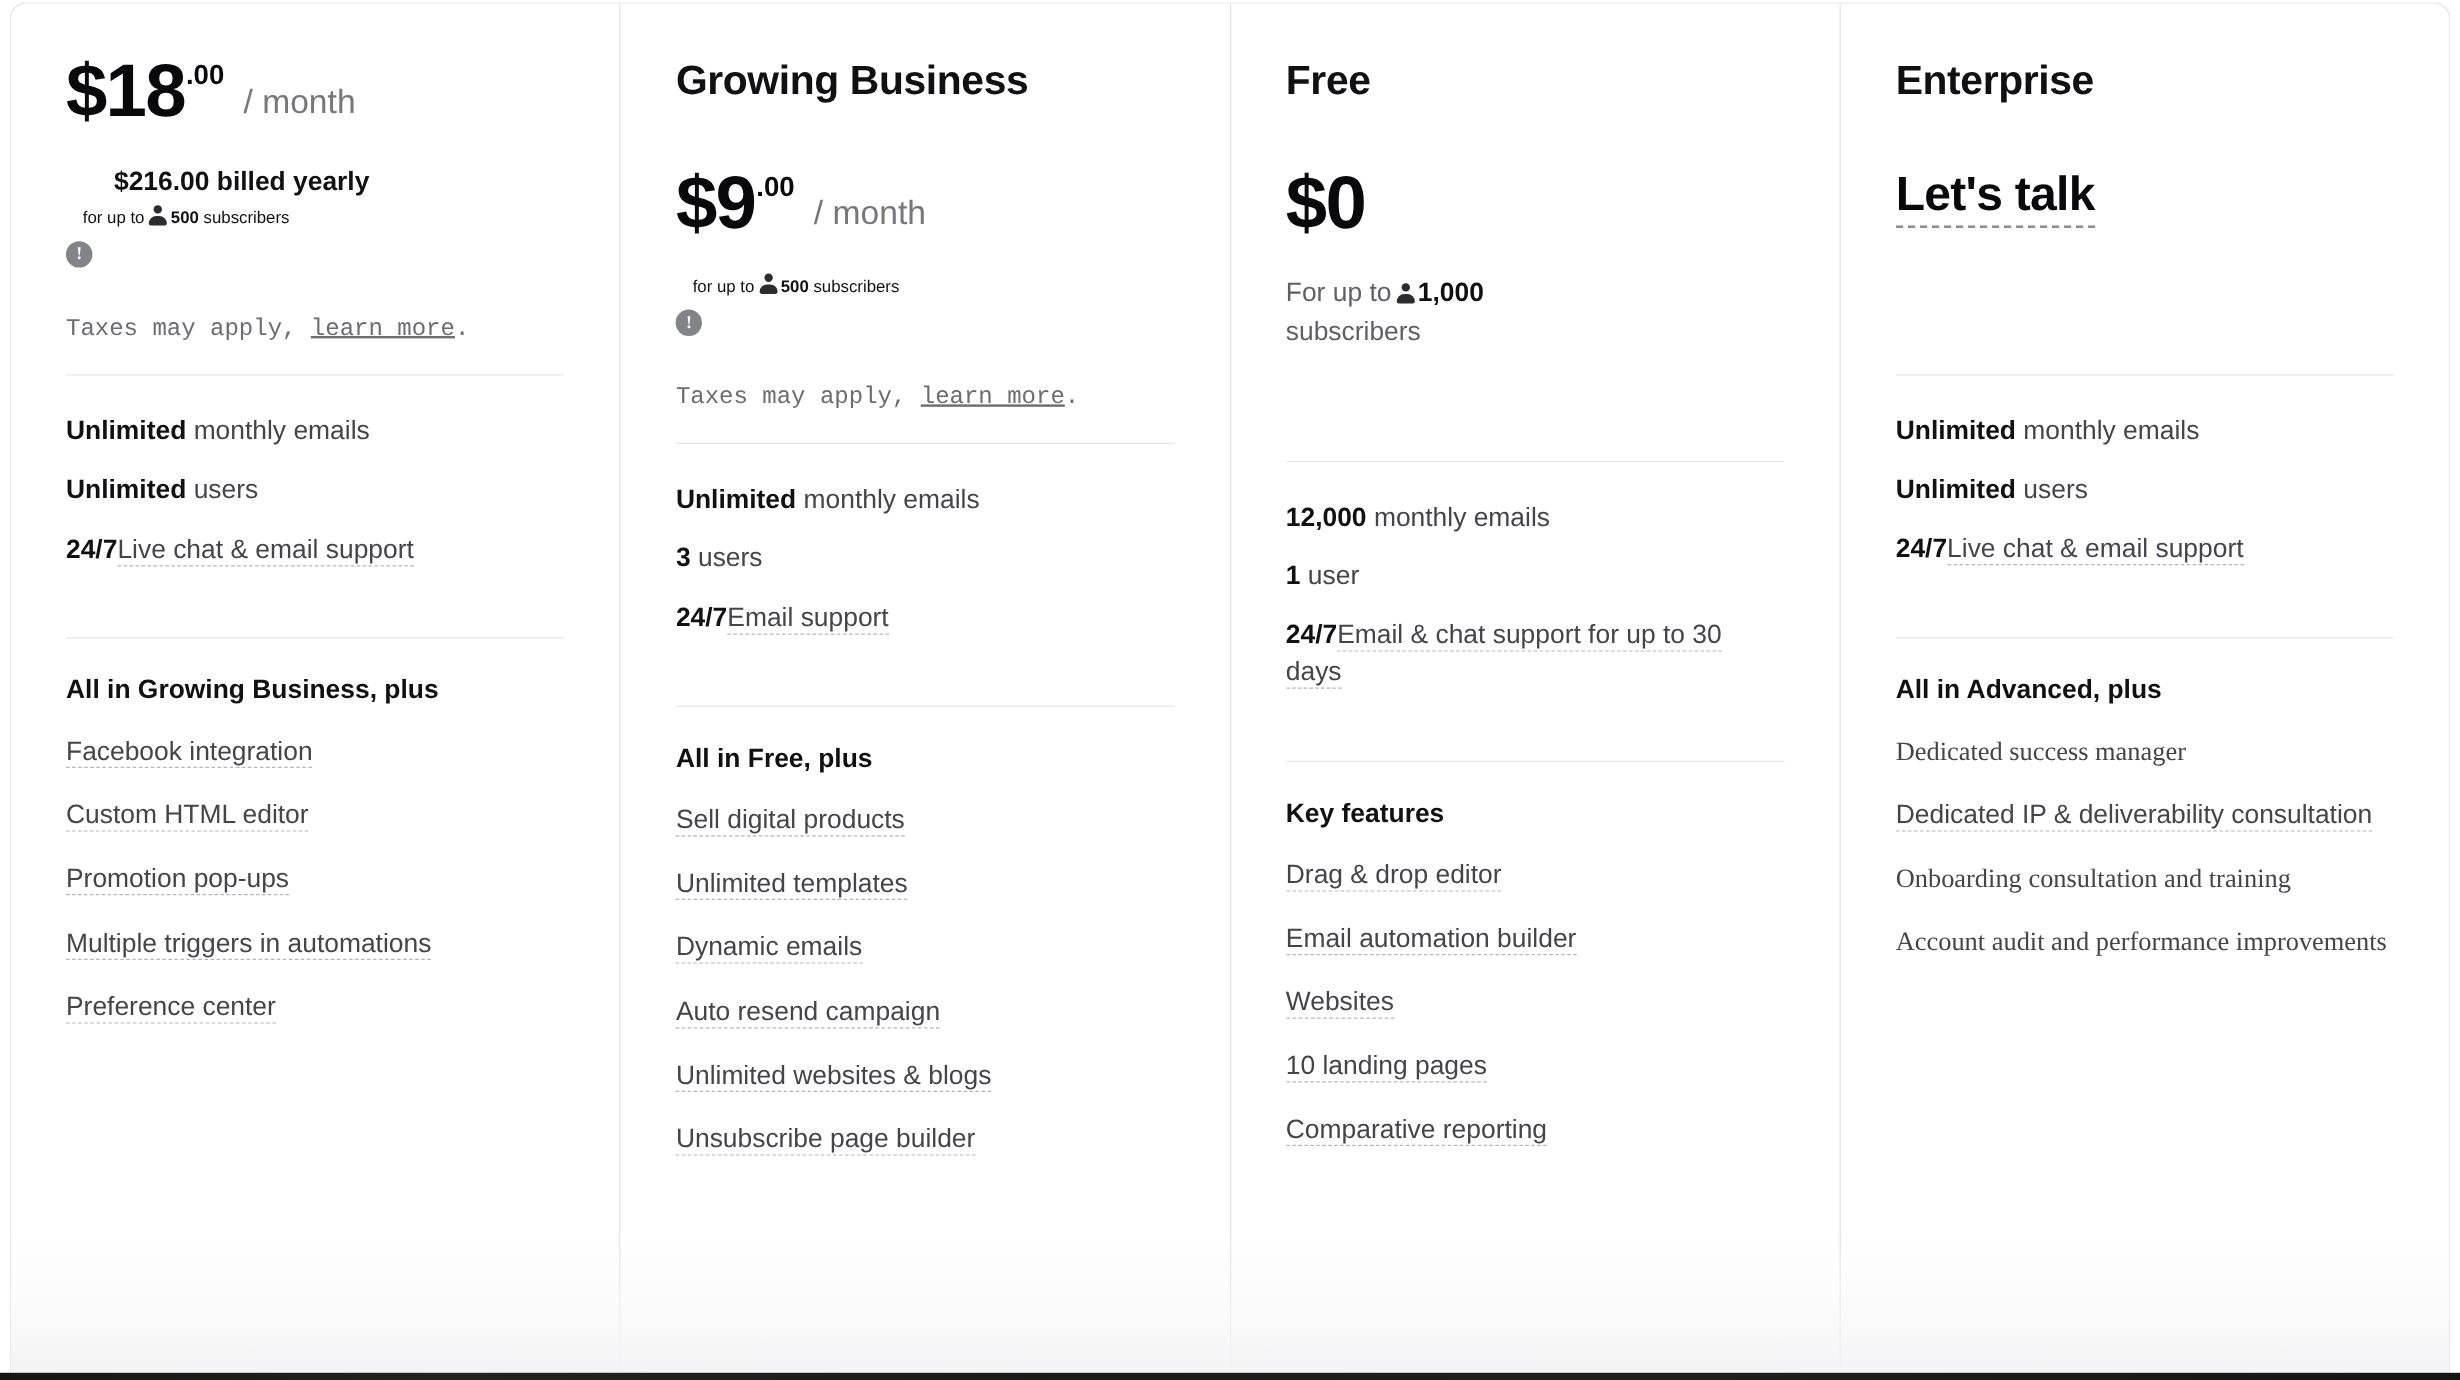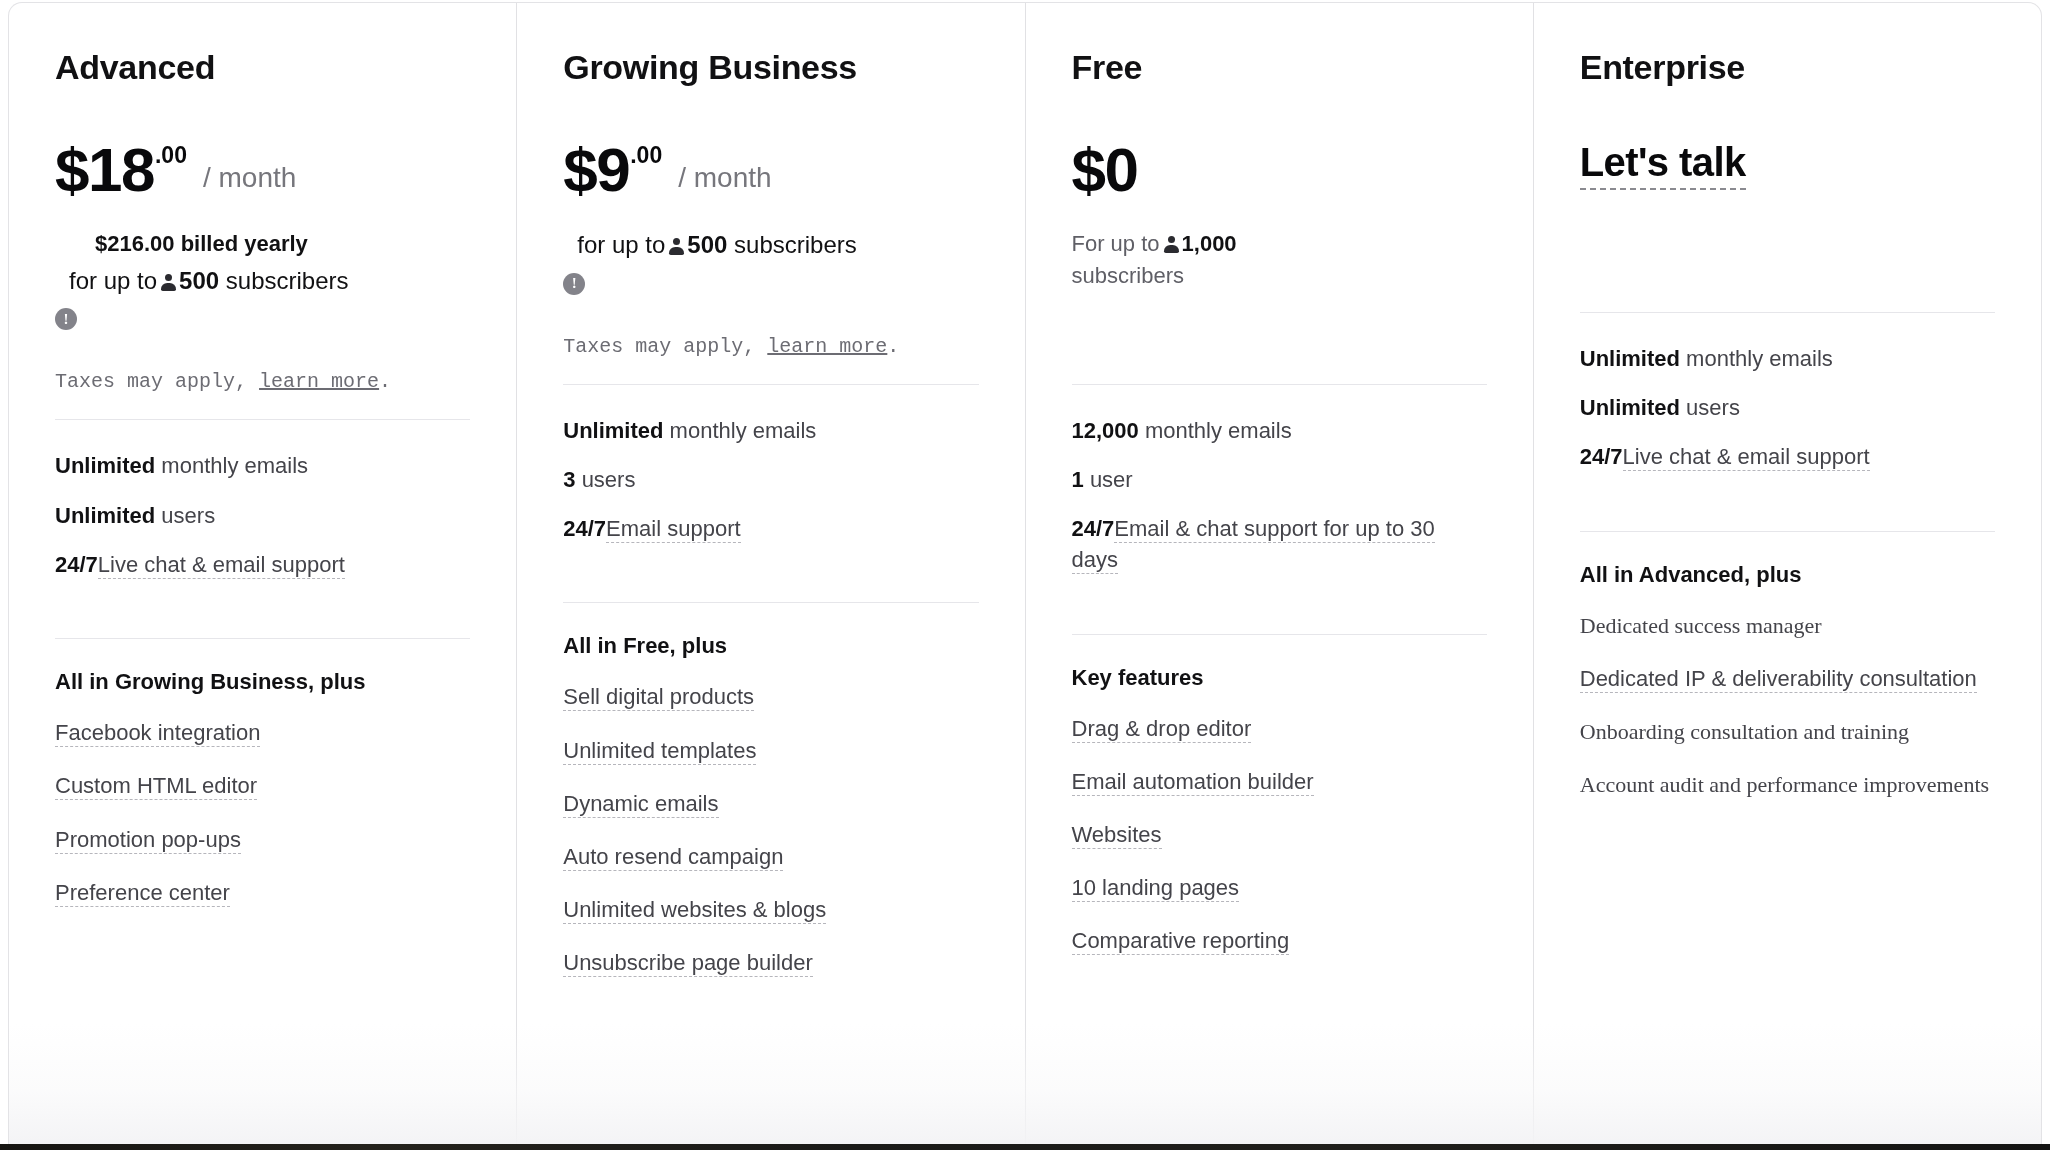--- a/index.html
+++ b/index.html
@@ -103,21 +103,21 @@
   
   .billing-note {
     font-size: 22px;
     line-height: 1.45;
     color: #111113;
     font-weight: 700;
     margin-bottom: 4px;
     margin-left: 40px;
   }
   .billing-sub {
-    font-size: 24px;
+    font-size: 14px;
     line-height: 1.45;
     color: #111113;
     font-weight: 400;
     padding-left: 14px;
   }
   .billing-sub .strong { font-weight: 700; }
 
   .free-note {
     font-size: 22px;
     line-height: 1.45;
@@ -258,21 +258,20 @@
     background: linear-gradient(to right, #161512 0%, #24221c 18%, #1a1a18 42%, #201f1b 66%, #141413 100%);
   }
 </style>
 </head>
 <body>
 
 <div id="page">
   <div id="plan-card">
 
     <div class="plan-col">
-      <div class="plan-name">Advanced</div>
 
       <div class="price-row">
         <span class="price-main">$18</span>
         <span class="price-cents">.00</span>
         <span class="price-period">/ month</span>
       </div>
 
       <div class="billing-note">$216.00 billed yearly</div>
       <div class="billing-sub">
         <span>for up to</span><span class="person-icon"></span><span class="strong">500</span>&nbsp;<span>subscribers</span>
@@ -301,20 +300,21 @@
       </div>
 
       <div class="spacer-sm"></div>
       <div class="divider"></div>
 
       <div class="feat-block">
         <div class="feat-head">All in Growing Business, plus</div>
         <div class="feat-item"><span class="tip">Facebook integration</span></div>
         <div class="feat-item"><span class="tip">Custom HTML editor</span></div>
         <div class="feat-item"><span class="tip">Promotion pop-ups</span></div>
+        <div class="feat-item"><span class="tip">Multiple triggers in automations</span></div>
         <div class="feat-item"><span class="tip">Preference center</span></div>
       </div>
     </div>
 
     <div class="plan-col">
       <div class="plan-name">Growing Business</div>
 
       <div class="price-row">
         <span class="price-main">$9</span>
         <span class="price-cents">.00</span>

